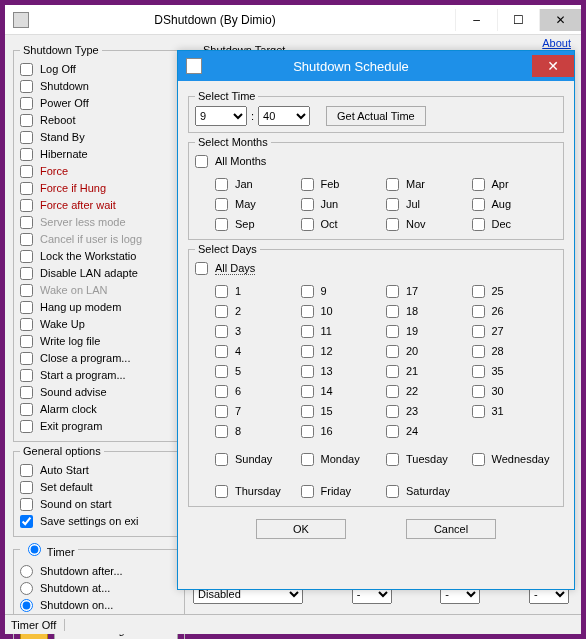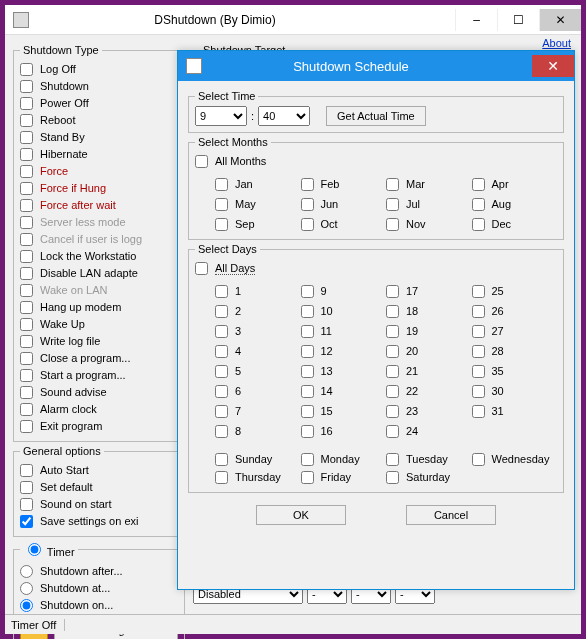--- a/index.html
+++ b/index.html
@@ -120,20 +120,21 @@
   }
   .statusbar span { border-right: 1px solid #bbb; padding-right: 8px; }
   select.tiny { font-size: 11px; height: 20px; }
   .bottom-disabled-row {
     position: absolute;
     left: 188px; right: 12px;
     bottom: 30px;
     display: flex;
     gap: 4px;
     align-items: center;
+    justify-content: space-between;
   }
   
   .modal {
     position: absolute;
     left: 172px;
     top: 45px;
     width: 398px;
     height: 540px;
     border: 1px solid #0a8bd6;
     background: #f0f0f0;
@@ -170,21 +171,21 @@
   }
   .time-row {
     display: flex; align-items: center; gap: 4px;
   }
   .month-grid, .day-grid {
     display: grid;
     margin-top: 6px;
   }
   .month-grid { grid-template-columns: repeat(4, 1fr); row-gap: 2px; padding-left: 20px; }
   .day-grid  { grid-template-columns: repeat(4, 1fr); row-gap: 2px; padding-left: 20px; }
-  .dow-grid  { display: grid; grid-template-columns: repeat(4, 1fr); row-gap: 0; padding-left: 20px; margin-top: 10px; }
+  .dow-grid  { display: grid; grid-template-columns: repeat(4, 1fr); row-gap: 14px; padding-left: 20px; margin-top: 10px; }
   .modal-buttons {
     display: flex;
     justify-content: center;
     gap: 60px;
     margin-top: 12px;
   }
   .modal-buttons .btnlike { width: 90px; }
   .st-legend { border-bottom: 1px dotted #555; }
 </style>
 </head>

